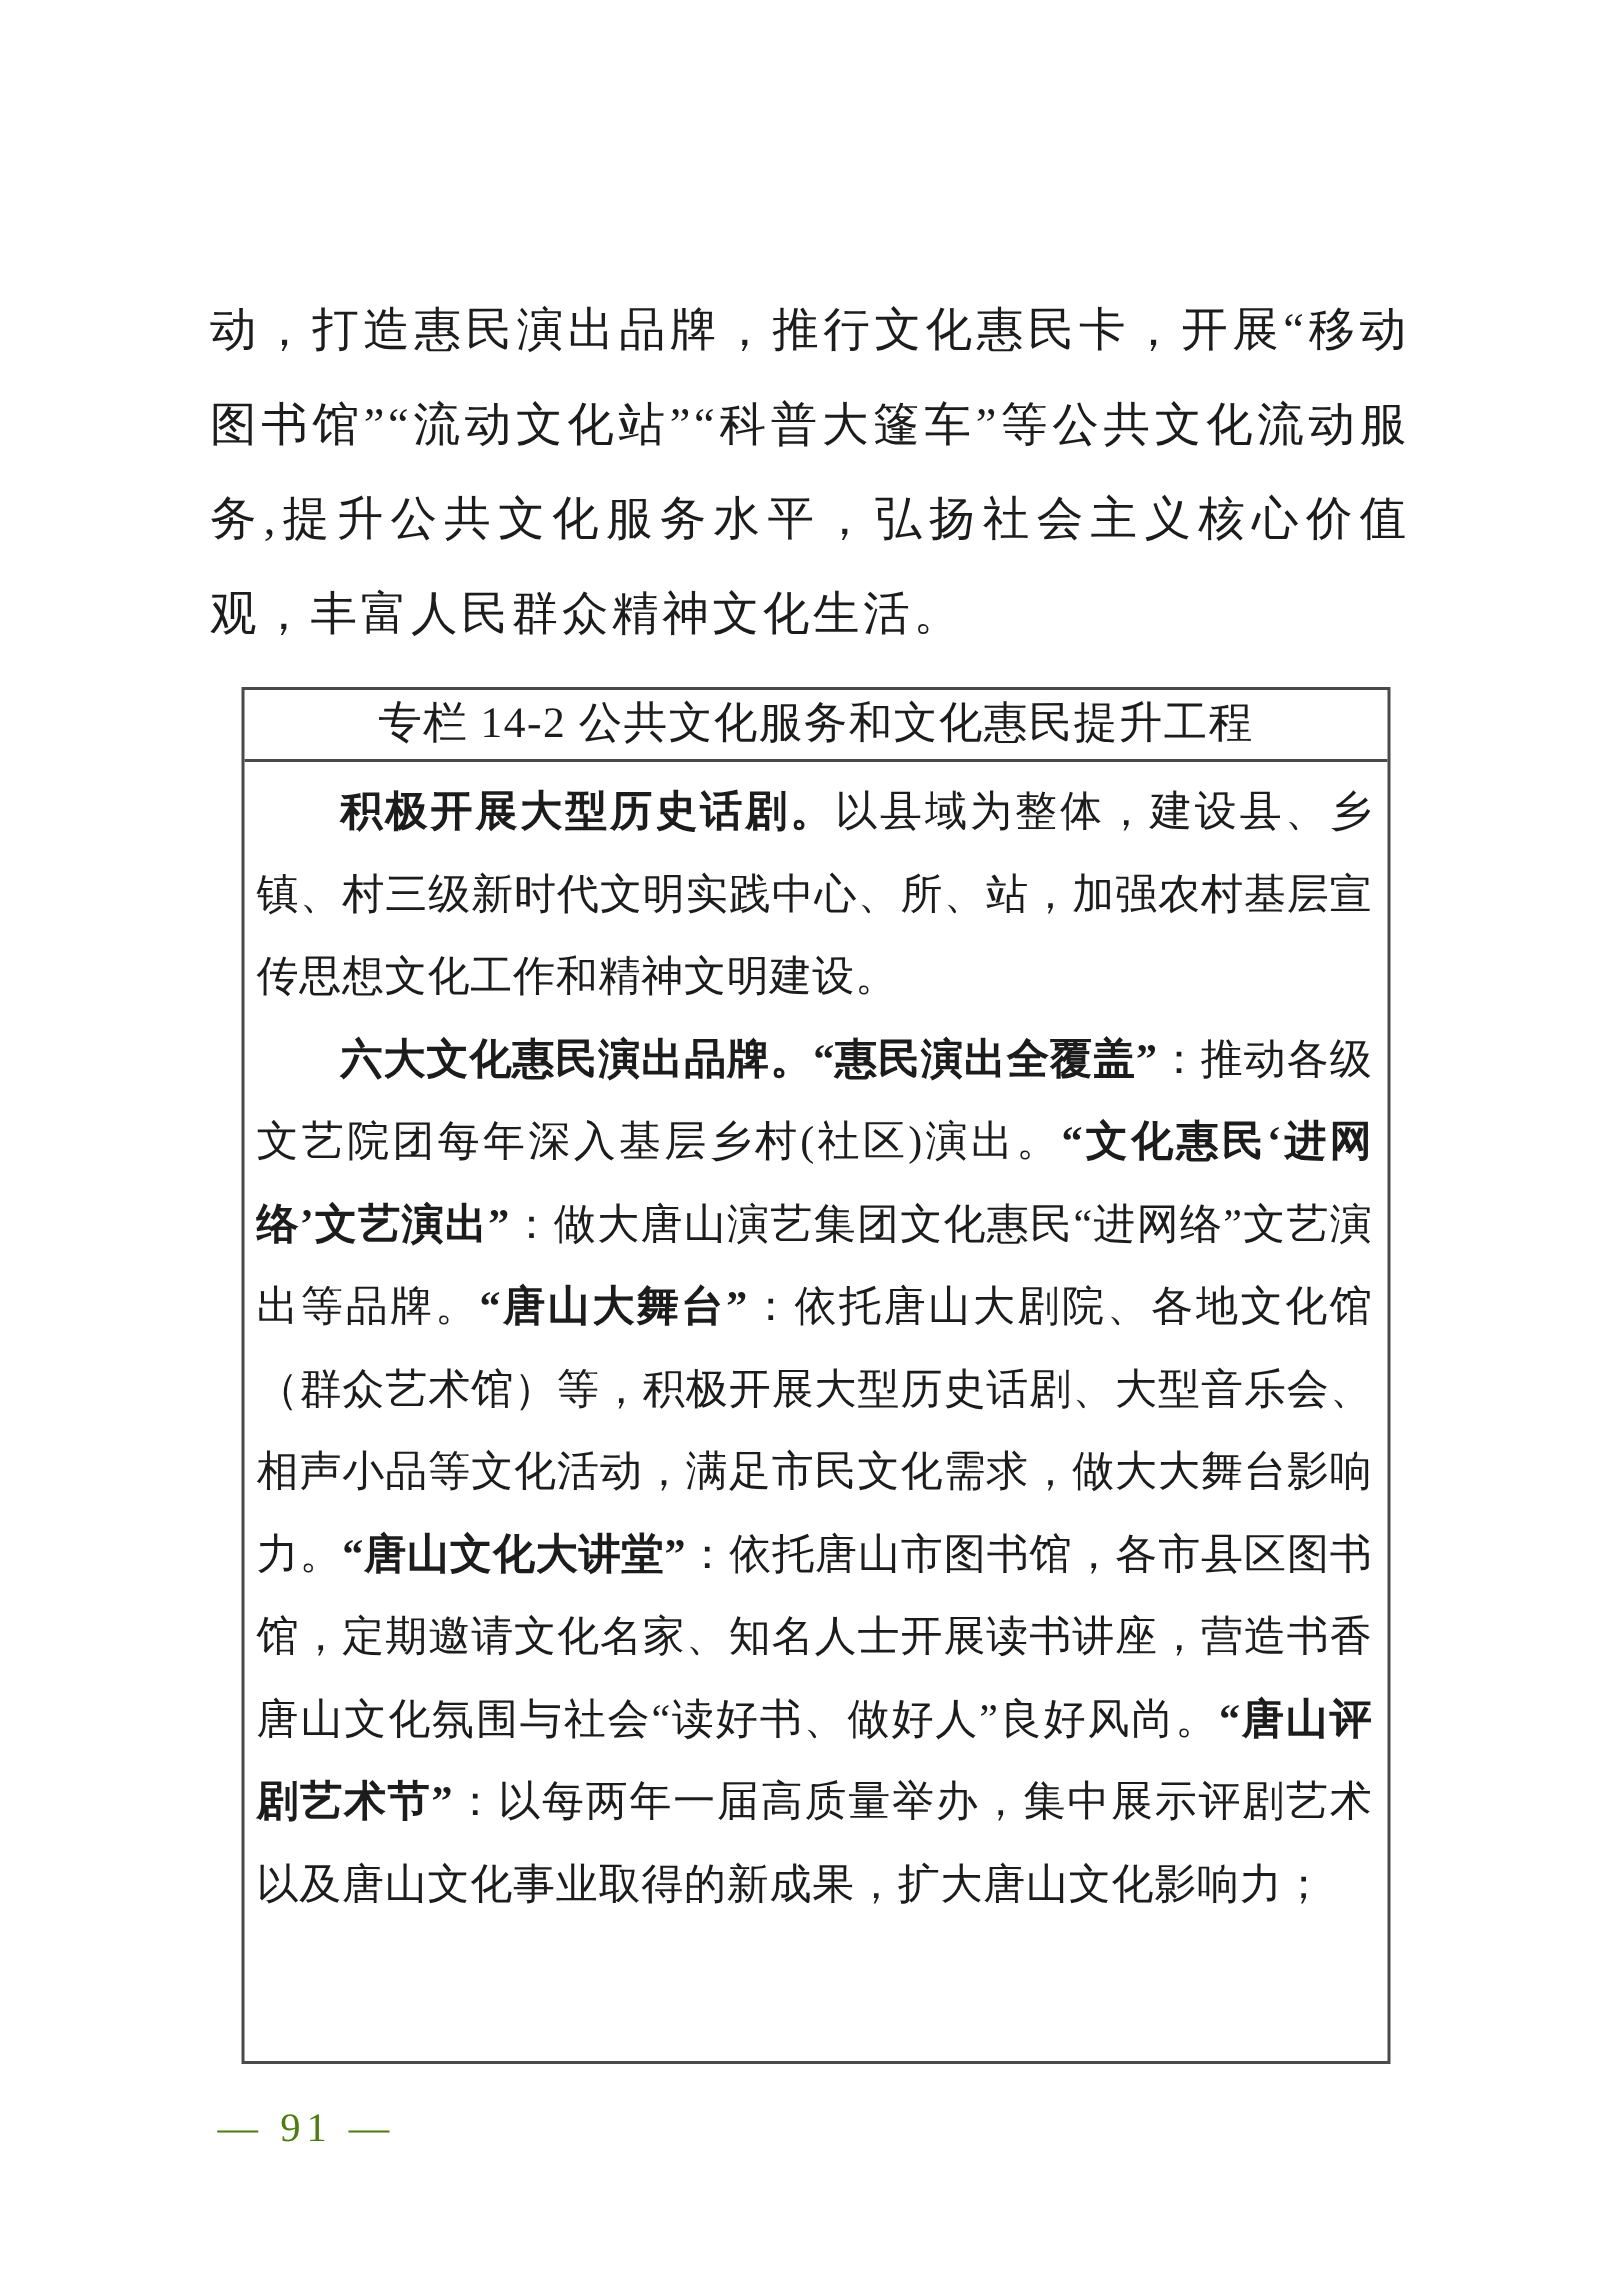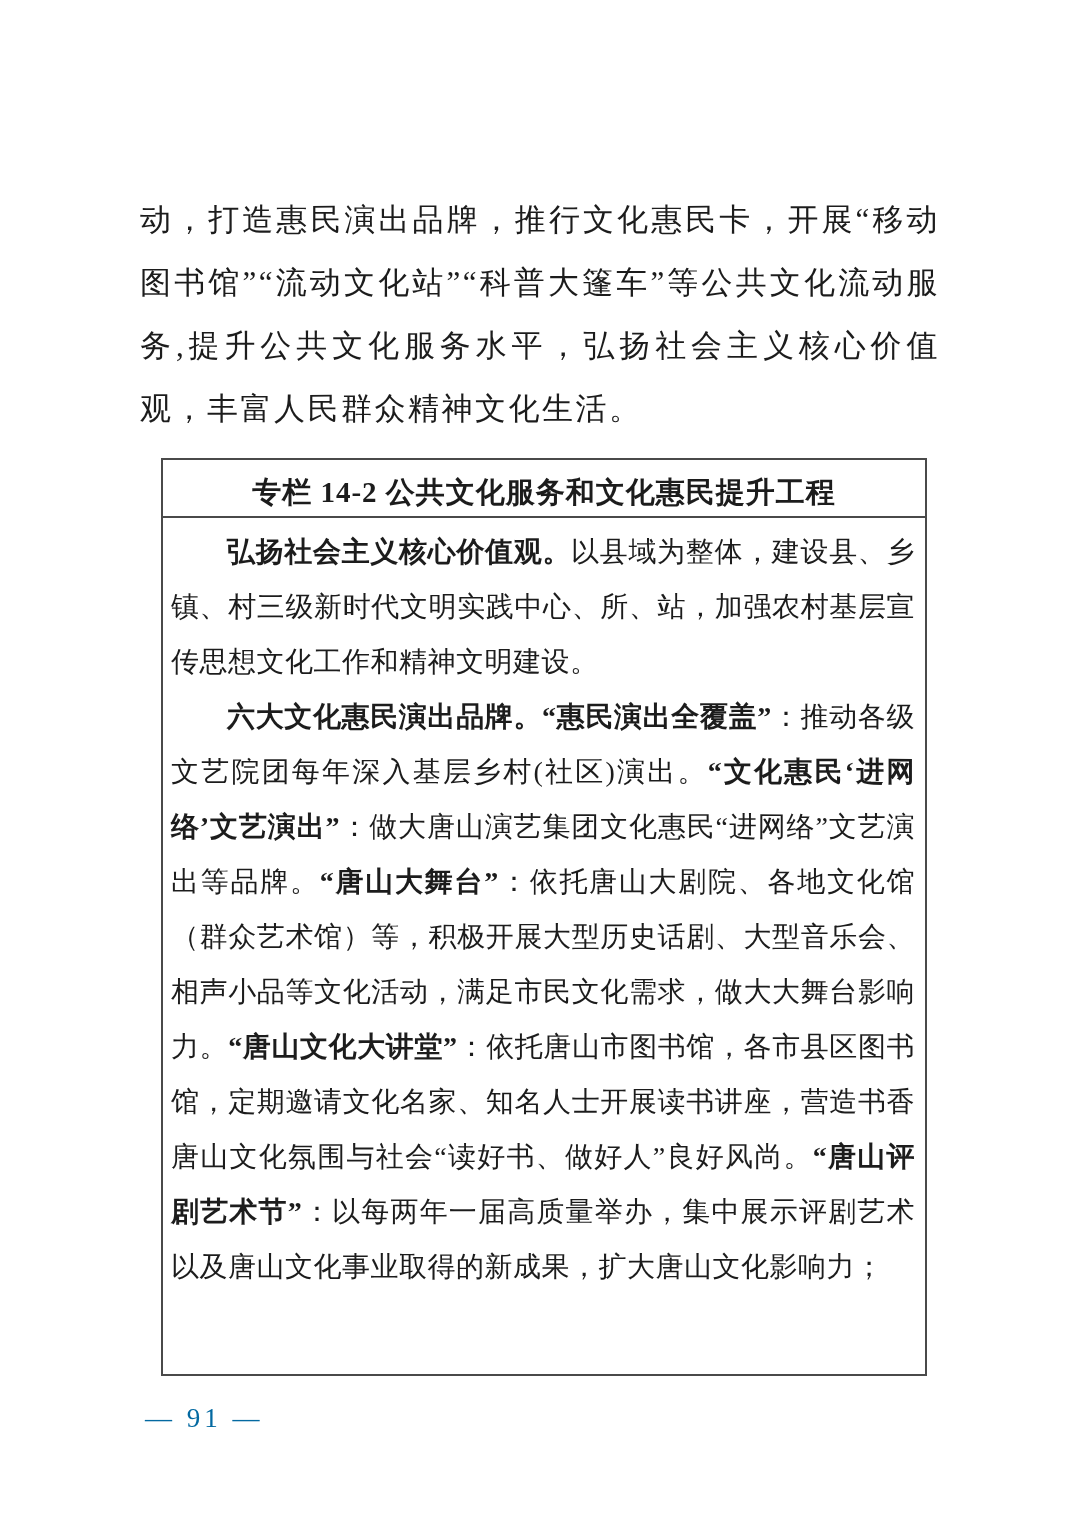--- a/index.html
+++ b/index.html
@@ -34,27 +34,26 @@
   .panel {
     margin-left: 21px;
     margin-top: 18px;
     width: 766px;
     border: 2px solid #4a4a4a;
     box-sizing: border-box;
     min-height: 918px;
   }
   .panel-header {
     text-align: center;
-    font-weight: bold;
+    font-weight: normal;
     font-size: 29px;
     line-height: 29px;
     padding: 8px 0 9px 0;
     border-bottom: 2px solid #4a4a4a;
     letter-spacing: 1px;
-    margin-top: 10px;
   }
   .panel-body {
     padding: 6px 10px 30px 8px;
   }
   .panel-para {
     margin: 0;
     font-size: 28px;
     line-height: 55px;
     letter-spacing: 0.5px;
     text-align: justify;
@@ -63,31 +62,31 @@
   }
   .panel-para .b {
     font-weight: bold;
   }
   .page-number {
     position: absolute;
     left: 145px;
     bottom: 92px;
     font-size: 27px;
     letter-spacing: 4px;
-    color: #0369a1;
+    color: #4d7c0f;
   }
 </style>
 </head>
 <body>
 
 <div class="page">
   <p class="intro">动，打造惠民演出品牌，推行文化惠民卡，开展“移动图书馆”“流动文化站”“科普大篷车”等公共文化流动服务,提升公共文化服务水平，弘扬社会主义核心价值观，丰富人民群众精神文化生活。</p>
 
   <div class="panel">
     <div class="panel-header">专栏 14-2 公共文化服务和文化惠民提升工程</div>
     <div class="panel-body">
-        <p class="panel-para"><span class="b">弘扬社会主义核心价值观。</span><span>以县域为整体，建设县、乡镇、村三级新时代文明实践中心、所、站，加强农村基层宣传思想文化工作和精神文明建设。</span></p>
+        <p class="panel-para"><span class="b">积极开展大型历史话剧。</span><span>以县域为整体，建设县、乡镇、村三级新时代文明实践中心、所、站，加强农村基层宣传思想文化工作和精神文明建设。</span></p>
         <p class="panel-para"><span class="b">六大文化惠民演出品牌。“惠民演出全覆盖”</span><span>：推动各级文艺院团每年深入基层乡村(社区)演出。</span><span class="b">“文化惠民‘进网络’文艺演出”</span><span>：做大唐山演艺集团文化惠民“进网络”文艺演出等品牌。</span><span class="b">“唐山大舞台”</span><span>：依托唐山大剧院、各地文化馆（群众艺术馆）等，积极开展大型历史话剧、大型音乐会、相声小品等文化活动，满足市民文化需求，做大大舞台影响力。</span><span class="b">“唐山文化大讲堂”</span><span>：依托唐山市图书馆，各市县区图书馆，定期邀请文化名家、知名人士开展读书讲座，营造书香唐山文化氛围与社会“读好书、做好人”良好风尚。</span><span class="b">“唐山评剧艺术节”</span><span>：以每两年一届高质量举办，集中展示评剧艺术以及唐山文化事业取得的新成果，扩大唐山文化影响力；</span></p>
       </div>
   </div>
 </div>
 
 <div class="page-number">— 91 —</div>
 
 </body></html>

